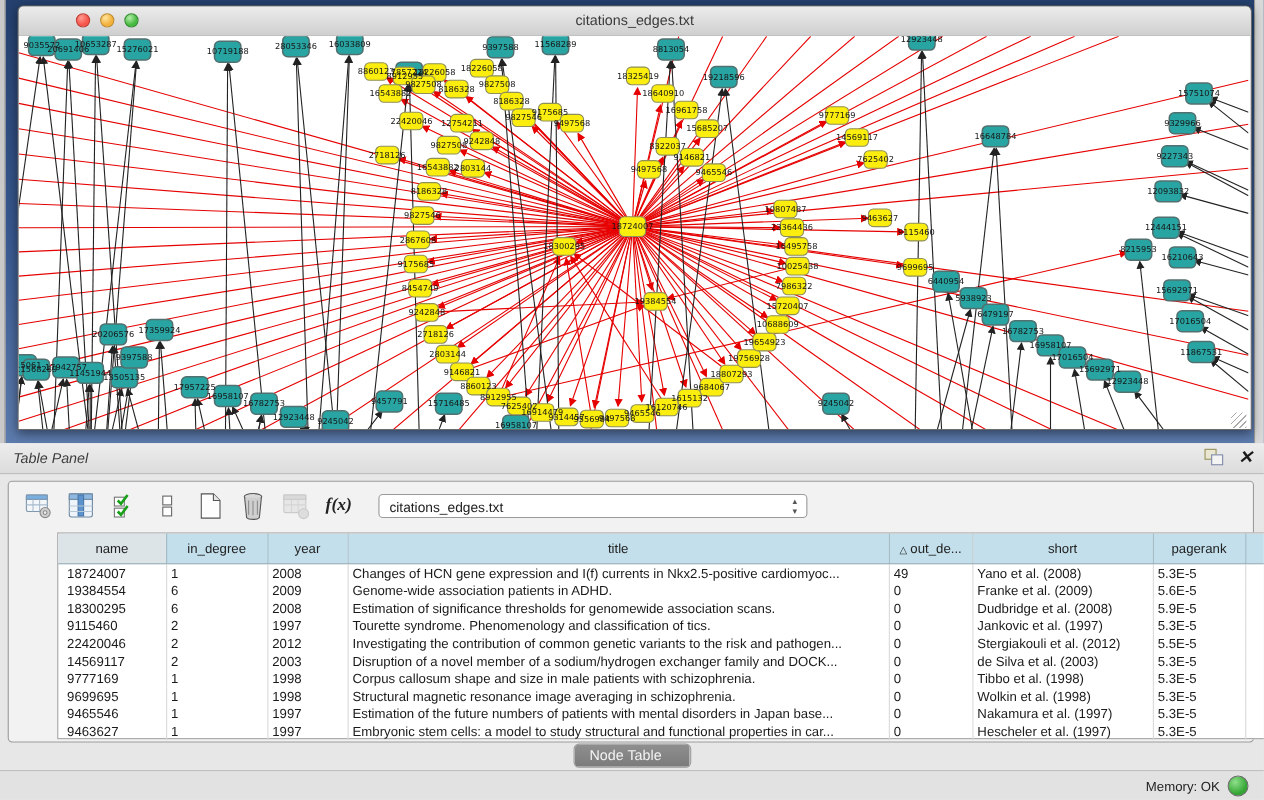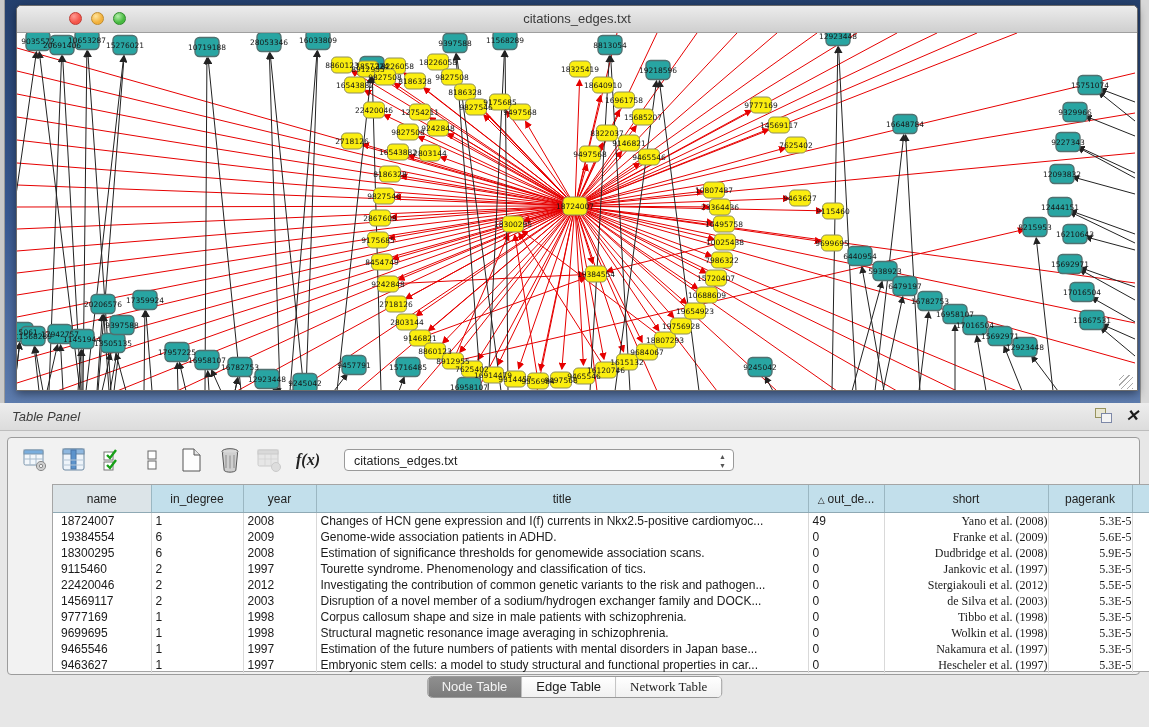--- a/index.html
+++ b/index.html
@@ -51,27 +51,27 @@
     border-radius:4px;font-size:12.5px;color:#222;line-height:22px;padding-left:9px;box-sizing:border-box;cursor:pointer;}
   .combo .arrows{position:absolute;right:7px;top:2px;font-size:7px;color:#555;line-height:9px;text-align:center;}
 
   .tablewrap{position:absolute;left:4px;top:46px;width:1123px;height:188px;border:1px solid #a5a5a5;background:#fff;box-sizing:border-box;margin-left:40px;}
   table.grid{border-collapse:collapse;table-layout:fixed;width:1106px;font-size:12px;color:#1a1a1a;}
   table.grid th{height:25px;background:#c2dfeb;border-right:1px solid #9bb7c2;border-bottom:1px solid #8fa9b4;
     font-weight:normal;font-size:12px;color:#222;text-align:center;overflow:hidden;white-space:nowrap;cursor:pointer;}
   table.grid th.first{background:#dce4e8;}
   table.grid td{height:16px;padding:0 0 0 4px;border-right:1px solid #d9d9d9;overflow:hidden;white-space:nowrap;cursor:default;}
   table.grid td.c-name{padding-left:8px;}
-  table.grid td.center{text-align:right;padding-left:10px;font-family:Liberation Serif, serif;}
+  table.grid td.center{text-align:left;padding-left:4px;}
   .sort-tri{font-size:9px;margin-right:3px;}
   .vscroll{position:absolute;right:0;top:26px;width:15px;height:160px;background:#fafafa;border-left:1px solid #c8c8c8;}
   .vthumb{position:absolute;left:2px;top:3px;width:10px;height:56px;border-radius:5px;background:linear-gradient(90deg,#c6ccd4,#aab2bd);border:1px solid #98a0aa;cursor:pointer;}
 
   .tabs{position:absolute;left:50%;top:273px;transform:translateX(-50%);display:flex;height:20px;
-    border:1px solid #9a9a9a;border-radius:5px;overflow:hidden;background:#fff;font-size:13px;}
+    border:1px solid #9a9a9a;border-radius:5px;overflow:hidden;background:#fff;font-size:13px;flex-direction:column;}
   .tab{padding:0 14px;line-height:20px;color:#1c1c1c;background:linear-gradient(180deg,#ffffff,#f1f1f1);cursor:pointer;border-right:1px solid #b5b5b5;}
   .tab:last-child{border-right:none;font-family:Liberation Serif, serif;}
   .tab.active{background:linear-gradient(180deg,#8f8f8f,#7b7b7b);color:#f4f4f4;}
 
   .status-bar{position:absolute;left:0;top:297px;width:1149px;height:27px;background:#e2e2e2;border-top:1px solid #c0c0c0;}
   .mem-label{position:absolute;right:40px;top:7px;font-size:12px;color:#222;}
   .mem-dot{position:absolute;right:14px;top:4px;width:17px;height:17px;border-radius:50%;
     background:radial-gradient(circle at 35% 30%,#8fe08b,#34a534 65%);border:1px solid #6d6d6d;cursor:pointer;}
 </style>
 </head>
@@ -747,14 +747,18 @@
         </div>
       </div>
     </div>
 
     <div class="tabs" id="tabbar">
         <div class="tab active">Node Table</div>
         <div class="tab ">Edge Table</div>
         <div class="tab ">Network Table</div>
       </div>
 
+    <div class="status-bar">
+      <div class="mem-label">Memory: OK</div>
+      <div class="mem-dot"></div>
+    </div>
   </div>
 </div>
 
 </body></html>

